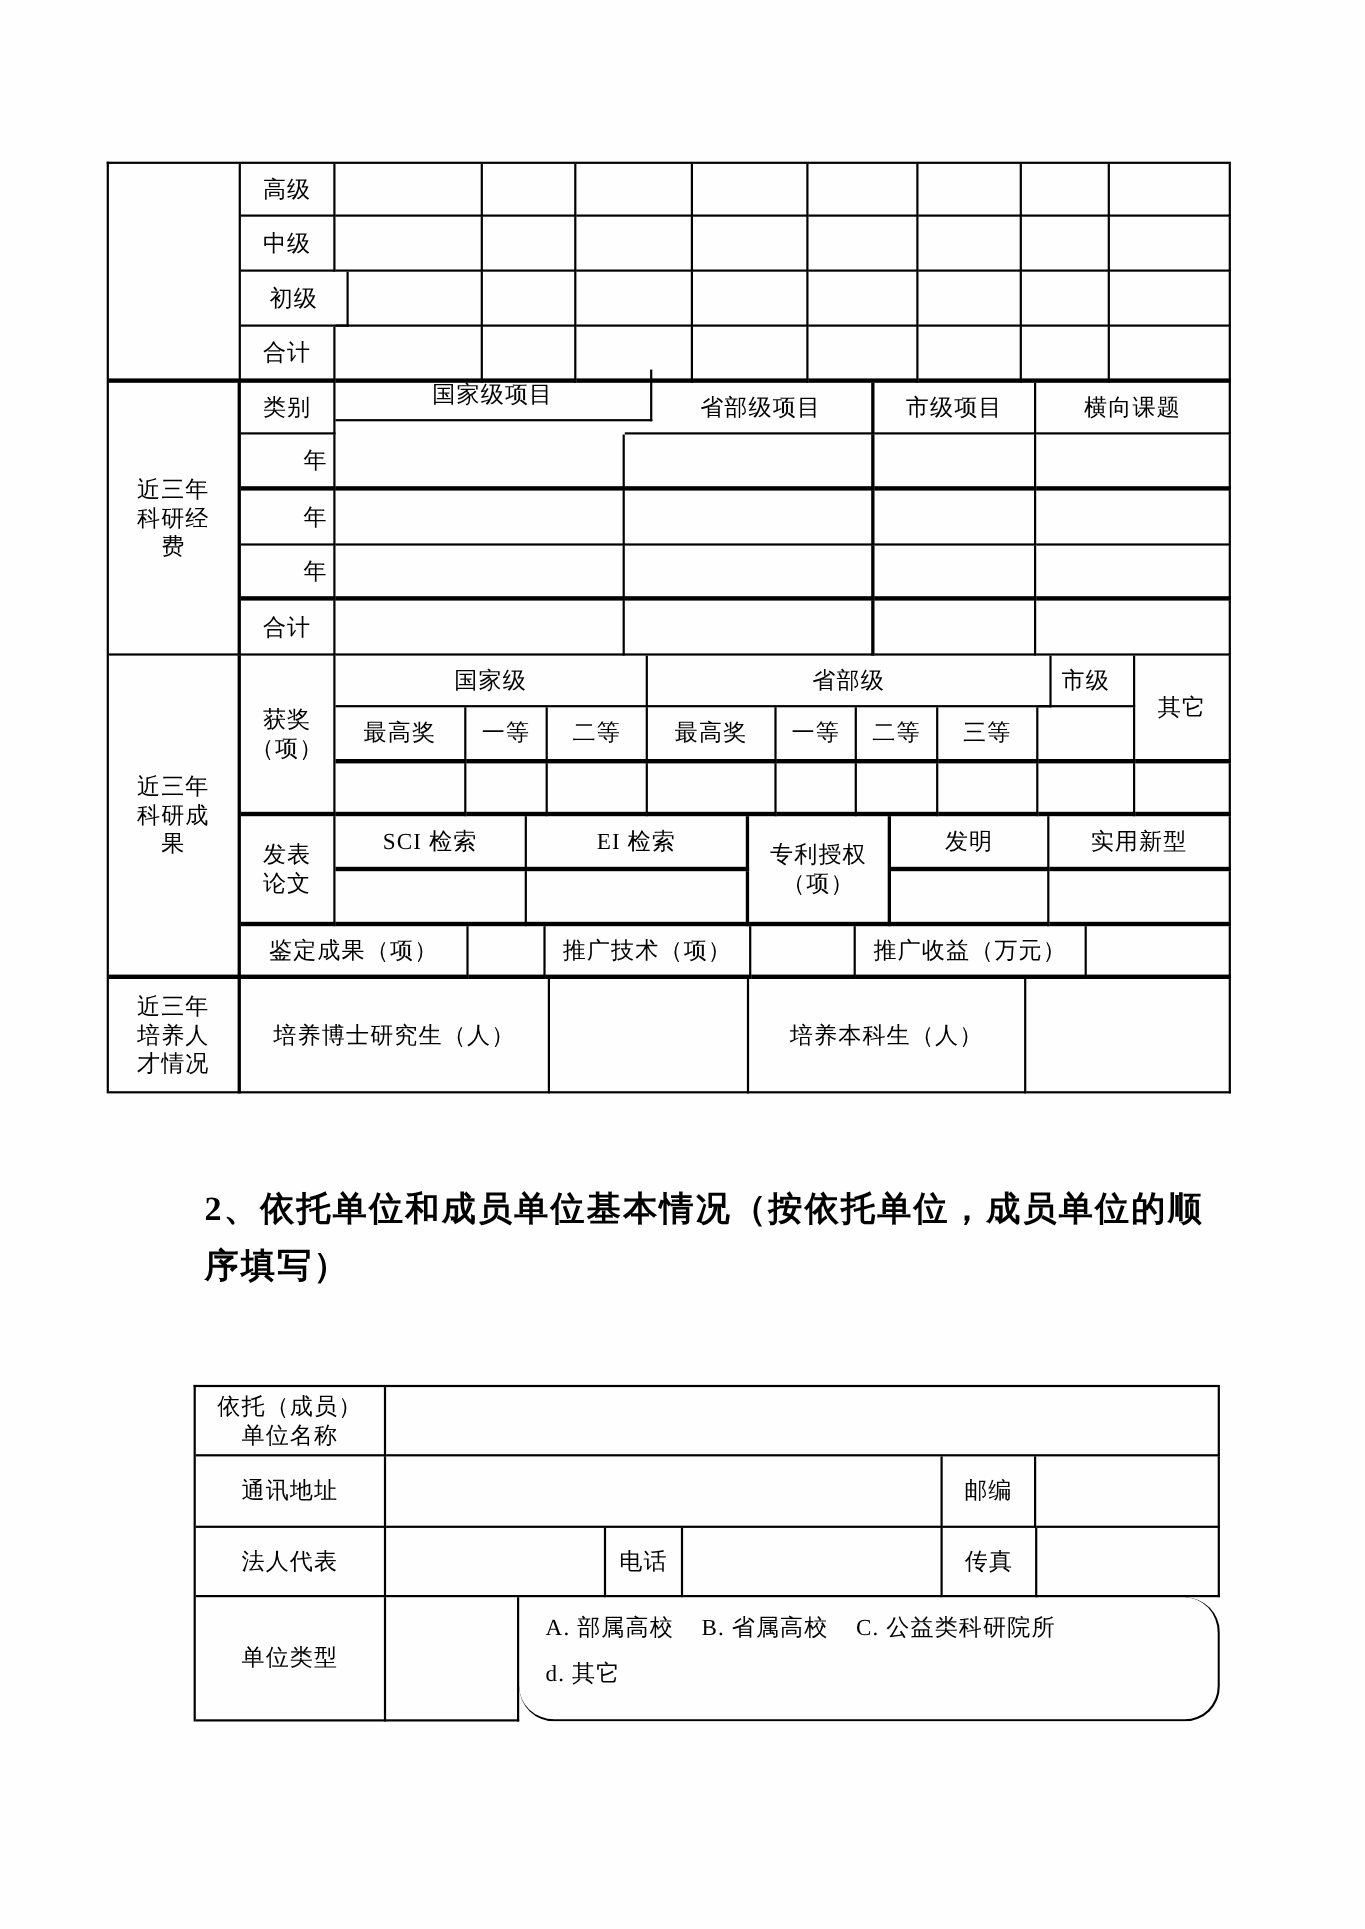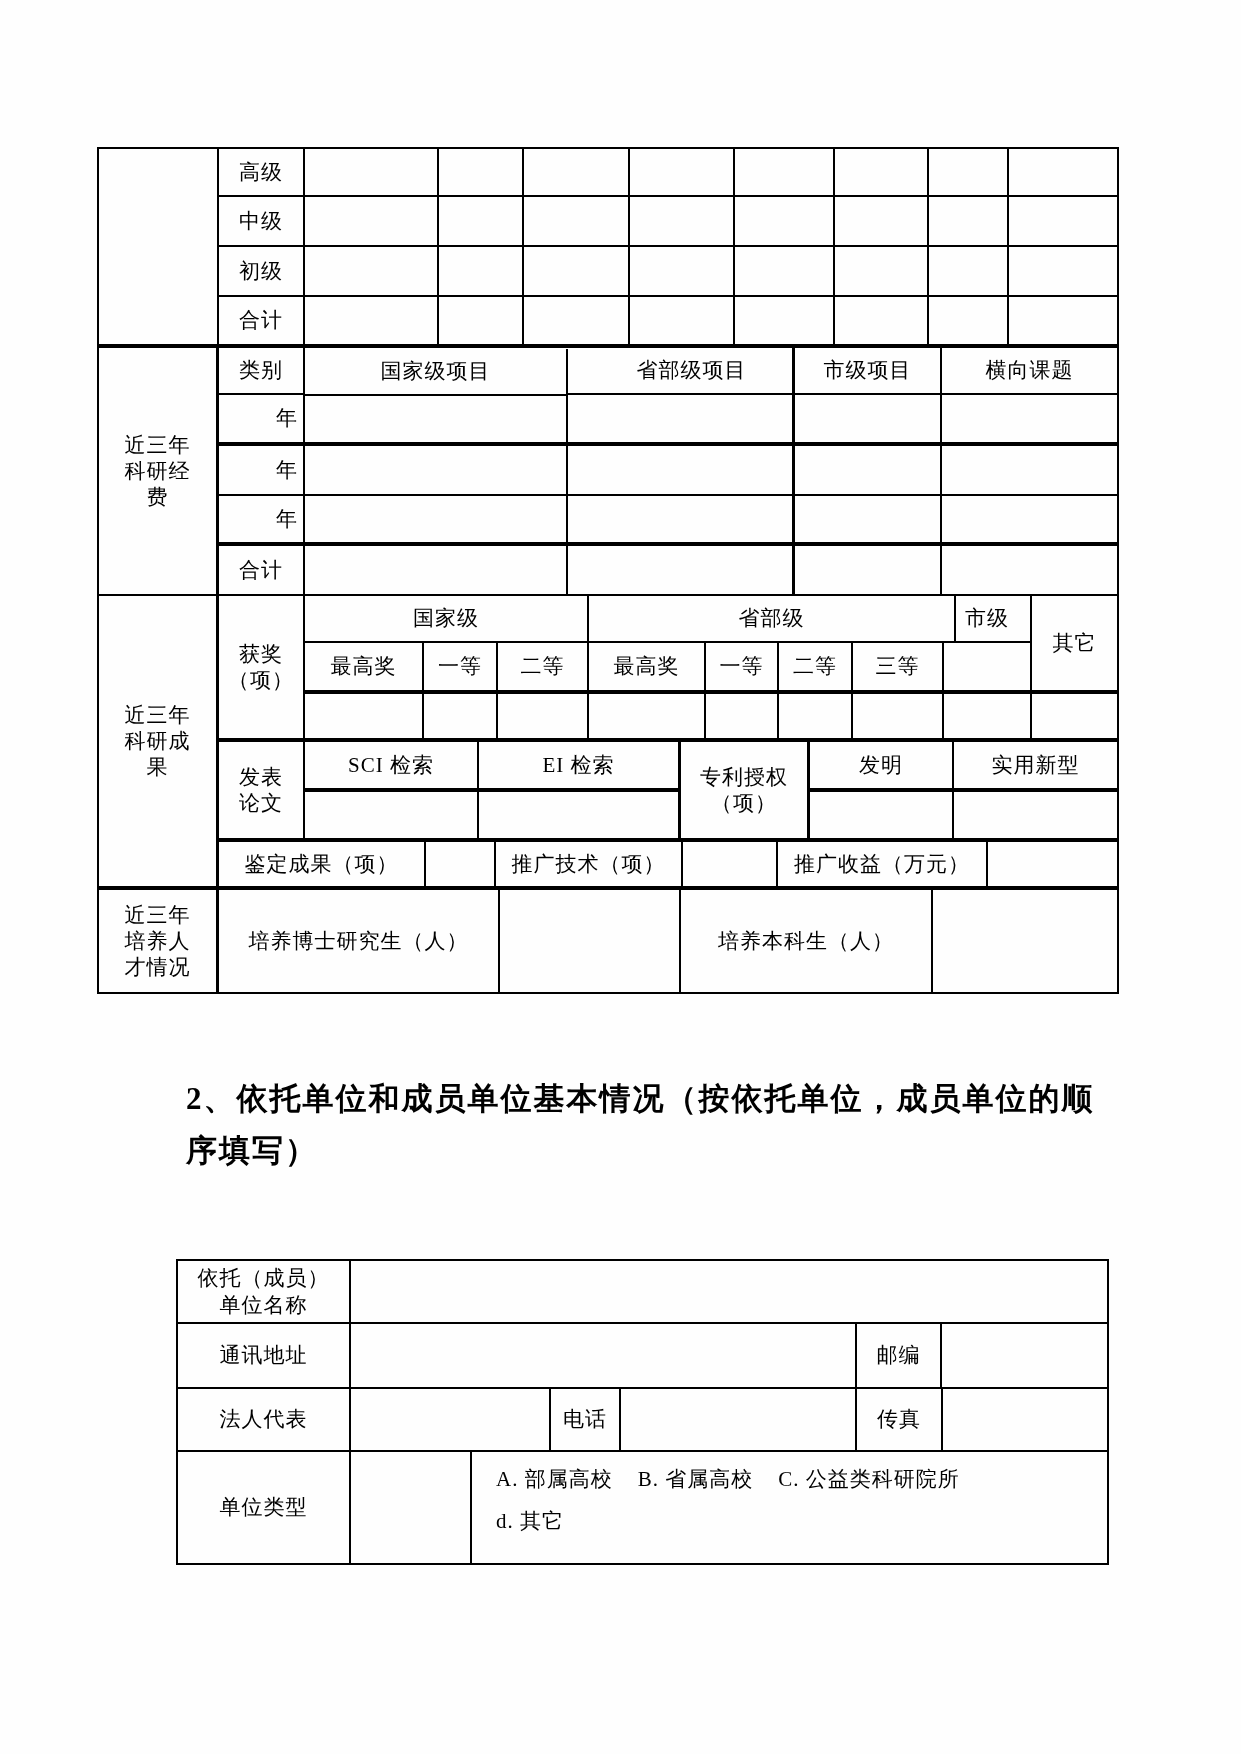--- a/index.html
+++ b/index.html
@@ -6,21 +6,21 @@
   body{background:#e8e8e8;font-family:"Liberation Serif","DejaVu Serif",serif;color:#000;}
   .page{position:relative;width:1241px;height:1754px;background:#fefefe;margin:0 auto;overflow:hidden;}
   .tframe{position:absolute;border-top:2px solid #000;border-left:2px solid #000;box-sizing:border-box;}
   .cell{position:absolute;box-sizing:border-box;border-right:2px solid #000;border-bottom:2px solid #000;
         display:flex;align-items:center;justify-content:center;text-align:center;
         font-size:21px;line-height:1.25;letter-spacing:1px;}
   .col{flex-direction:column;}
   .bb4{border-bottom-width:4px;}
   .br3{border-right-width:3px;}
   .yr{justify-content:flex-end;padding-right:5px;}
-  .left{justify-content:flex-start;text-align:right;}
+  .left{justify-content:flex-start;text-align:right;border-radius:32px;}
   .heading{position:absolute;font-size:31px;font-weight:bold;letter-spacing:2px;white-space:pre;}
   .subheading{position:absolute;font-size:21px;font-weight:bold;letter-spacing:0.5px;white-space:pre;}
   .opts{align-items:flex-start;padding:14px 0 0 24px;gap:16px;white-space:pre;}
 </style>
 </head>
 <body>
 
 <div class="page">
 
   <div class="tframe" style="left:97px;top:147px;width:1022px;height:847px;">
@@ -40,21 +40,21 @@
     <div class="cell" style="left:120px;top:48px;width:86px;height:50px;">中级</div>
     <div class="cell" style="left:206px;top:48px;width:134px;height:50px;"></div>
     <div class="cell" style="left:340px;top:48px;width:85px;height:50px;"></div>
     <div class="cell" style="left:425px;top:48px;width:106px;height:50px;"></div>
     <div class="cell" style="left:531px;top:48px;width:105px;height:50px;"></div>
     <div class="cell" style="left:636px;top:48px;width:100px;height:50px;"></div>
     <div class="cell" style="left:736px;top:48px;width:94px;height:50px;"></div>
     <div class="cell" style="left:830px;top:48px;width:80px;height:50px;"></div>
     <div class="cell" style="left:910px;top:48px;width:110px;height:50px;"></div>
 
-    <div class="cell" style="left:120px;top:98px;width:86px;height:50px;">初级</div>
+    <div class="cell" style="left:120px;top:98px;width:98px;height:50px;">初级</div>
     <div class="cell" style="left:206px;top:98px;width:134px;height:50px;"></div>
     <div class="cell" style="left:340px;top:98px;width:85px;height:50px;"></div>
     <div class="cell" style="left:425px;top:98px;width:106px;height:50px;"></div>
     <div class="cell" style="left:531px;top:98px;width:105px;height:50px;"></div>
     <div class="cell" style="left:636px;top:98px;width:100px;height:50px;"></div>
     <div class="cell" style="left:736px;top:98px;width:94px;height:50px;"></div>
     <div class="cell" style="left:830px;top:98px;width:80px;height:50px;"></div>
     <div class="cell" style="left:910px;top:98px;width:110px;height:50px;"></div>
 
     <div class="cell bb4" style="left:120px;top:148px;width:86px;height:51px;">合计</div>
@@ -66,21 +66,21 @@
     <div class="cell bb4" style="left:736px;top:148px;width:94px;height:51px;"></div>
     <div class="cell bb4" style="left:830px;top:148px;width:80px;height:51px;"></div>
     <div class="cell bb4" style="left:910px;top:148px;width:110px;height:51px;"></div>
 
     <div class="cell col br3" style="left:0;top:199px;width:120px;height:248px;">
       <span>近三年</span>
       <span>科研经</span>
       <span>费</span>
     </div>
     <div class="cell" style="left:120px;top:199px;width:86px;height:47px;">类别</div>
-    <div class="cell" style="left:206px;top:200px;width:263px;height:47px;">国家级项目</div>
+    <div class="cell" style="left:206px;top:187px;width:288px;height:47px;">国家级项目</div>
     <div class="cell br3" style="left:469px;top:199px;width:227px;height:47px;padding-left:23px;">省部级项目</div>
     <div class="cell" style="left:696px;top:199px;width:147px;height:47px;text-align:center;">市级项目</div>
     <div class="cell" style="left:843px;top:199px;width:177px;height:47px;">横向课题</div>
 
     <div class="cell yr bb4" style="left:120px;top:246px;width:86px;height:51px;">年</div>
     <div class="cell bb4" style="left:206px;top:246px;width:263px;height:51px;"></div>
     <div class="cell bb4 br3" style="left:469px;top:246px;width:227px;height:51px;"></div>
     <div class="cell bb4" style="left:696px;top:246px;width:147px;height:51px;"></div>
     <div class="cell bb4" style="left:843px;top:246px;width:177px;height:51px;"></div>
 

